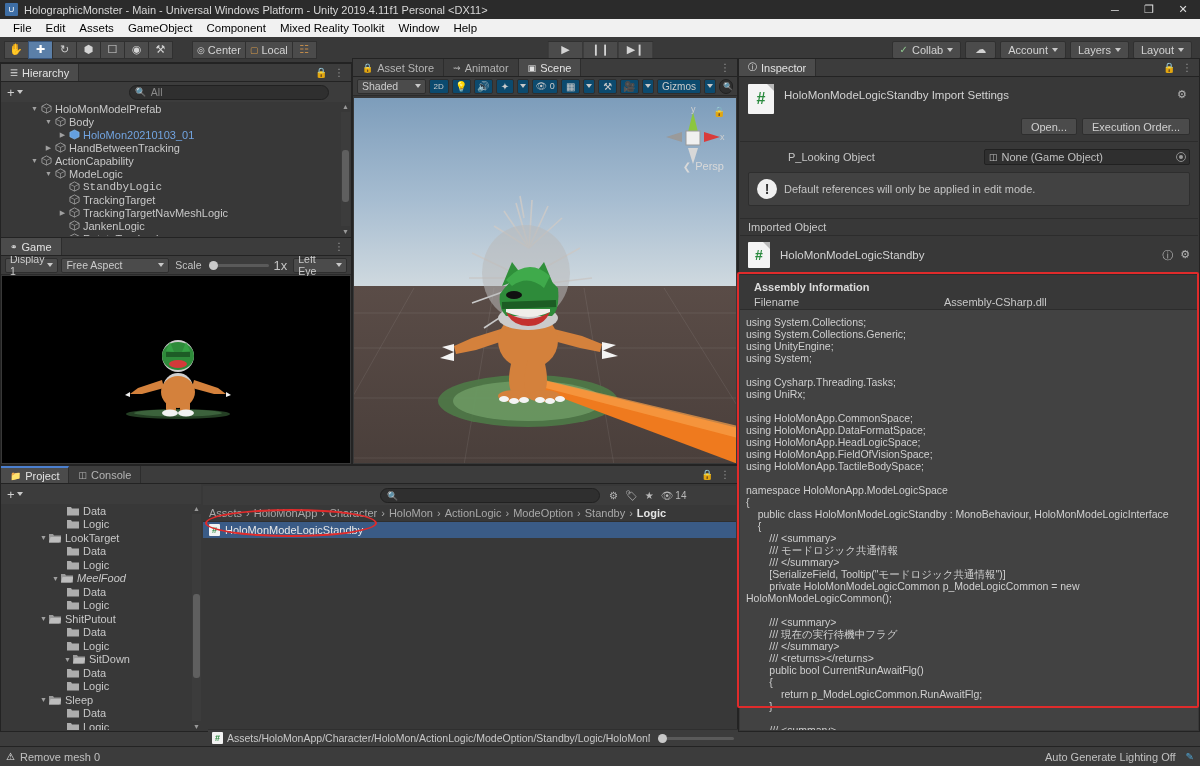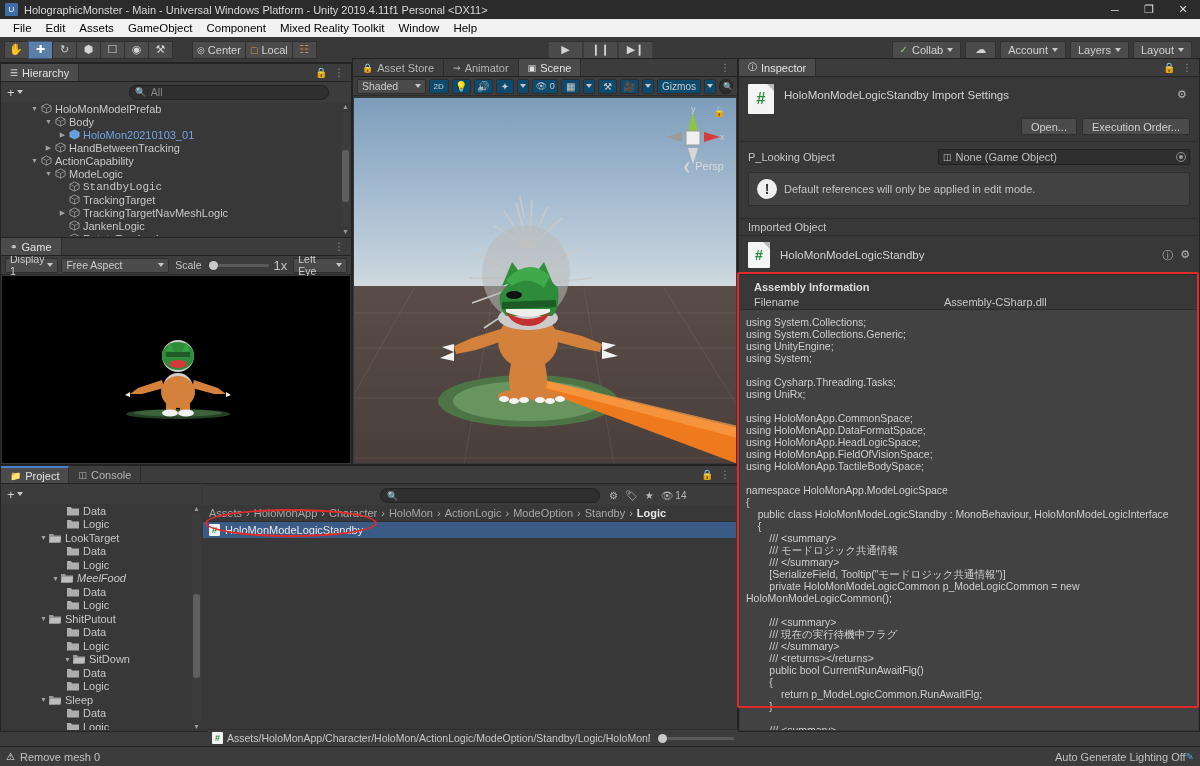--- a/index.html
+++ b/index.html
@@ -111,21 +111,21 @@
     width:26px;height:30px;background:#f4f4f4;position:relative;flex:none;border-radius:1px;
     display:flex;align-items:center;justify-content:center;color:#2a8a3e;font-weight:bold;font-size:16px;
   }
   .cs-icon:after{content:"";position:absolute;right:0;top:0;border-left:7px solid transparent;border-top:7px solid #b9b9b9;}
   .insp-title { font-size:11.5px; color:#d2d2d2; margin-left:10px; margin-top:5px; flex:1;}
   .gear { width:13px;height:13px;color:#b6b6b6;font-size:11px;margin-top:4px;}
   .insp-btnrow { display:flex; justify-content:flex-end; gap:5px; padding:0 8px 6px 8px; }
   .ibtn { height:17px;background:#4b4b4b;border:1px solid #2e2e2e;border-radius:2px;
     padding:0 9px;display:flex;align-items:center;font-size:11px;color:#d0d0d0;}
   .sep { height:1px; background:#2c2c2c; }
-  .field-row { display:flex;align-items:center;height:19px;padding:0 8px;gap:0;margin-top:5px;}
+  .field-row { display:flex;align-items:center;height:19px;padding:0 8px;gap:6px;margin-top:5px;margin-left:40px;}
   .field-label { width:190px;font-size:11px;color:#c6c6c6;}
   .objfield { flex:1;height:16px;background:#2f2f2f;border:1px solid #212121;border-radius:2px;
     display:flex;align-items:center;padding:0 4px;gap:4px;font-size:11px;color:#c0c0c0;position:relative;}
   .objfield .rad{position:absolute;right:3px;width:10px;height:10px;border:1px solid #8e8e8e;border-radius:50%;
     display:flex;align-items:center;justify-content:center;}
   .objfield .rad:after{content:"";width:4px;height:4px;border-radius:50%;background:#9c9c9c;}
   .helpbox { margin:6px 8px 0 8px; background:#424242; border:1px solid #2e2e2e; border-radius:2px;
     display:flex;align-items:center;gap:7px;padding:6px 8px;min-height:34px;}
   .warn-ico { width:20px;height:20px;border-radius:50%;background:#f0f0f0;color:#333;font-weight:bold;
     display:flex;align-items:center;justify-content:center;font-size:14px;flex:none;}
@@ -150,21 +150,21 @@
   .breadcrumb { height:17px;display:flex;align-items:center;gap:4px;padding:0 6px;font-size:11px;color:#a8a8a8;
     border-bottom:1px solid #2f2f2f;}
   .breadcrumb .cur { color:#e4e4e4; font-weight:bold;}
   .asset-row { height:16px;display:flex;align-items:center;gap:5px;padding:0 6px;background:#3a5b86;color:#e8e8e8;font-size:11px;}
   .cs-mini { width:11px;height:12px;background:#f2f2f2;color:#2a8a3e;font-size:9px;font-weight:bold;
     display:flex;align-items:center;justify-content:center;border-radius:1px;flex:none;}
 
   
   .statusbar { position:absolute; left:0; bottom:0; width:1200px; height:20px; background:#3c3c3c;
     border-top:1px solid #232323; display:flex; align-items:center; padding:0 6px; font-size:11px; color:#c0c0c0;}
-  .status-right { margin-left:auto; display:flex; align-items:center; }
+  .status-right { margin-left:auto; display:flex; align-items:center; gap:10px; }
 
   .pathbar { position:absolute; left:208px; bottom:20px; width:530px; height:17px;
     background:#3c3c3c; display:flex; align-items:center; gap:4px; padding:0 4px; font-size:10.5px; color:#c8c8c8;
     border-top:1px solid #2f2f2f;}
   .slider { width:60px;height:3px;background:#5a5a5a;border-radius:2px;position:relative;margin-left:4px;}
   .slider .knob{position:absolute;left:0;top:-3px;width:9px;height:9px;border-radius:50%;background:#c9c9c9;}
 
   
   .annot-rect { position:absolute; border:2px solid #e02b2b; pointer-events:none; z-index:50; border-radius:2px;}
   .annot-ellipse { position:absolute; border:2.5px solid #e02b2b; border-radius:50%; pointer-events:none; z-index:50;}

